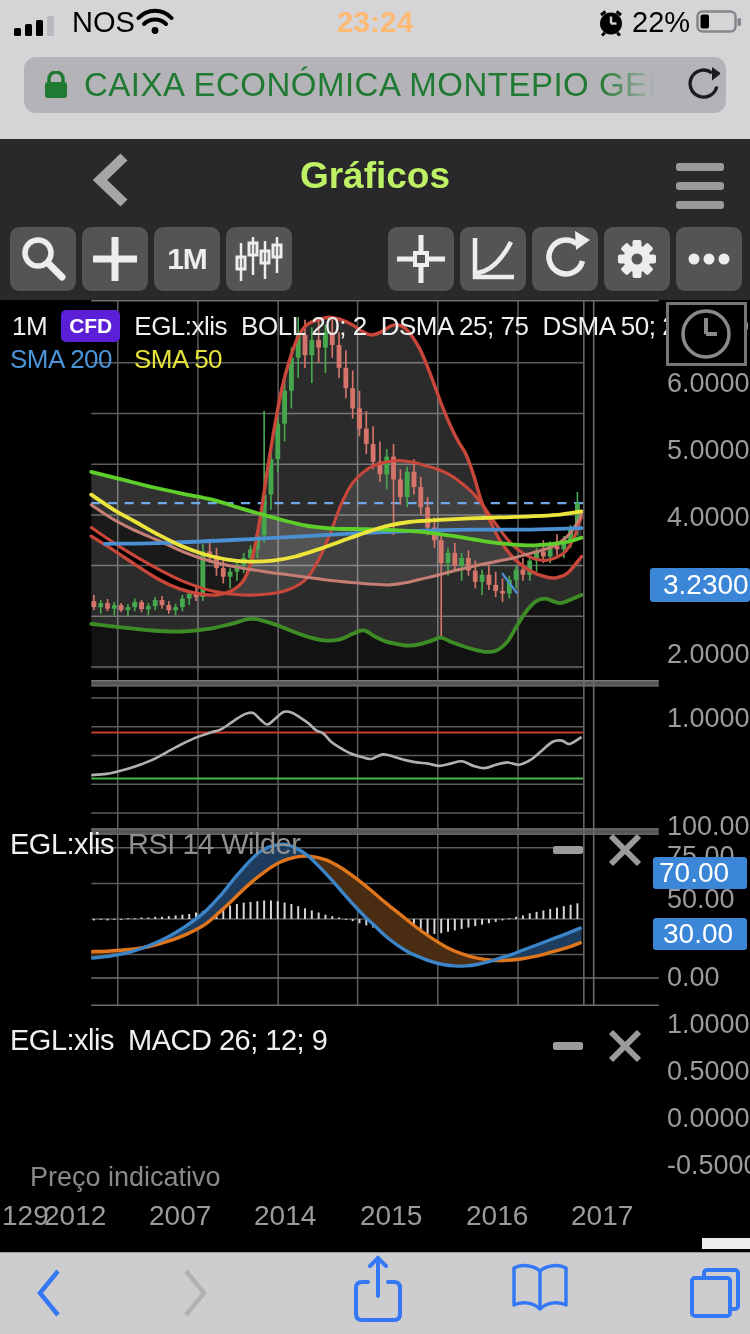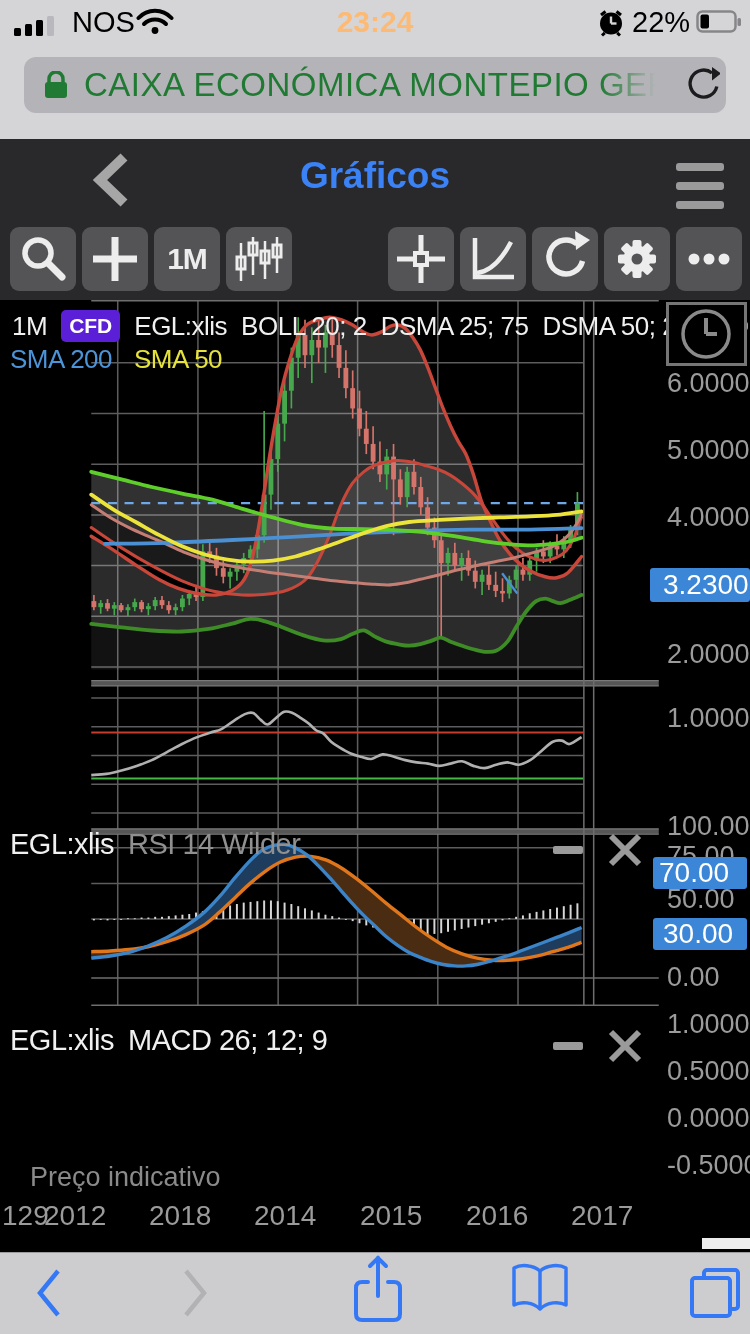--- a/index.html
+++ b/index.html
@@ -9,21 +9,21 @@
   .abs{position:absolute;}
   
   .top-light{left:0;top:0;width:750px;height:139px;background:#d5d5d7;}
   .status-text{font-size:29px;color:#000;}
   .time{font-size:30px;font-weight:600;color:#fdba74;text-align:center;}
   .url-field{left:24px;top:57px;width:702px;height:56px;background:#b4b4b8;border-radius:12px;}
   .url-text{font-size:33px;color:#217a33;white-space:nowrap;overflow:hidden;letter-spacing:.5px;}
   .url-fade{background:linear-gradient(90deg,rgba(180,180,184,0),#b4b4b8 70%);}
   
   .nav-bar{left:0;top:139px;width:750px;height:80px;background:#29292b;}
-  .nav-title{left:0;top:155px;width:750px;text-align:center;font-size:37px;font-weight:bold;color:#3b82f6;}
+  .nav-title{left:0;top:155px;width:750px;text-align:center;font-size:37px;font-weight:bold;color:#bef264;}
   .toolbar{left:0;top:219px;width:750px;height:81px;background:#29292b;}
   .tb-btn{position:absolute;top:227px;width:66px;height:64px;background:#545456;border-radius:9px;
           display:flex;align-items:center;justify-content:center;}
   .tb-label{color:#ededed;font-size:30px;font-weight:bold;letter-spacing:-1px;}
   .hamburger span{display:block;width:48px;height:8px;border-radius:3px;background:#9a9a9a;margin-bottom:11px;}
   
   .leg{display:flex;align-items:center;gap:14px;color:#f0f0f0;font-size:26px;letter-spacing:-.5px;white-space:nowrap;}
   .cfd{background:#5a1fd6;color:#fff;font-size:21px;font-weight:bold;padding:4px 8px;border-radius:5px;letter-spacing:0;}
   .dash-ctl{background:#9a9a9a;border-radius:2px;width:30px;height:8px;}
   .ylab{font-size:27px;color:#9b9b9b;transform:translateY(-50%);white-space:nowrap;}
@@ -511,21 +511,21 @@
   </svg>
   <div class="abs ylab" style="left:667px;top:1024px">1.0000</div>
   <div class="abs ylab" style="left:667px;top:1071px">0.5000</div>
   <div class="abs ylab" style="left:667px;top:1118px">0.0000</div>
   <div class="abs ylab" style="left:667px;top:1165px">-0.5000</div>
 
   <div class="abs footnote" style="left:30px;top:1162px">Preço indicativo</div>
 
   <div class="abs yrlab" style="left:2px;top:1200px">129</div>
   <div class="abs yrlab" style="left:44px;top:1200px">2012</div>
-  <div class="abs yrlab" style="left:149px;top:1200px">2018</div>
+  <div class="abs yrlab" style="left:149px;top:1200px">2007</div>
   <div class="abs yrlab" style="left:254px;top:1200px">2014</div>
   <div class="abs yrlab" style="left:360px;top:1200px">2015</div>
   <div class="abs yrlab" style="left:466px;top:1200px">2016</div>
   <div class="abs yrlab" style="left:571px;top:1200px">2017</div>
 
   <div class="abs" style="left:702px;top:1238px;width:48px;height:11px;background:#ededed"></div>
 
   <div class="abs safari"></div>
   <svg class="abs" style="left:0;top:1252px" width="750" height="82">
     <path d="M58,19 L40,41 L58,63" stroke="#3478f6" stroke-width="4.5" fill="none"></path>

